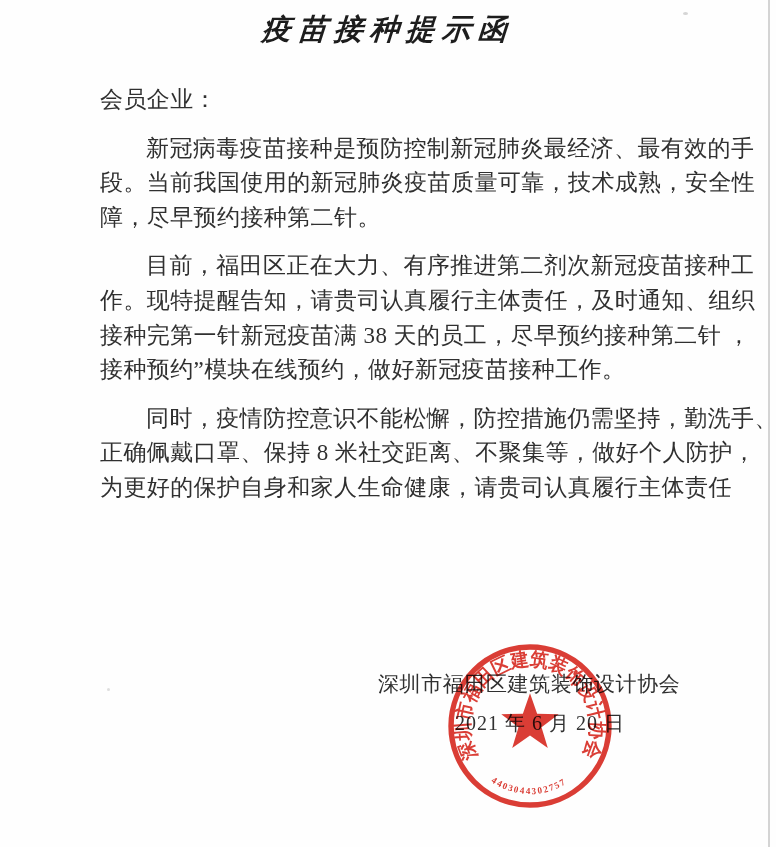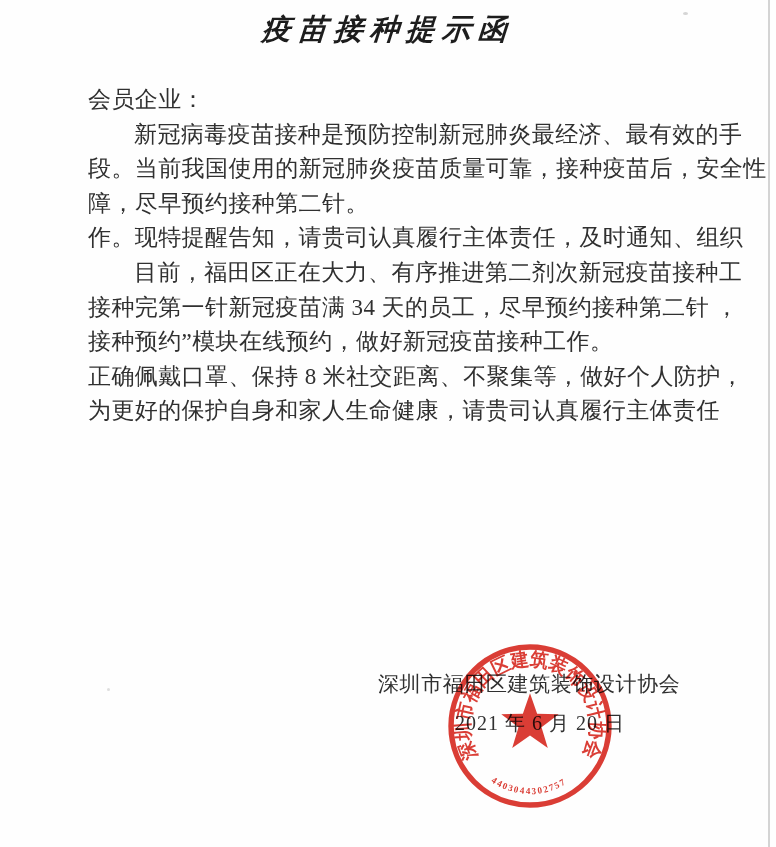--- a/index.html
+++ b/index.html
@@ -43,34 +43,35 @@
     font-size: 29px;
     font-weight: bold;
     font-style: italic;
     letter-spacing: 7px;
     color: #1d1d1d;
     transform: skewX(-4deg);
   }
 
   .body-block {
     position: absolute;
-    left: 88px;
+    left: 100px;
     top: 83px;
     width: 596px;
   }
   .line {
     height: 34.6px;
     line-height: 34.6px;
     font-size: 23px;
     letter-spacing: 0.4px;
     white-space: nowrap;
     color: #303030;
   }
   .line.indent {
     padding-left: 46px;
+    margin-top: 14px;
   }
 
   .signature {
     position: absolute;
     left: 378px;
     top: 670px;
     font-size: 21px;
     letter-spacing: 0.6px;
     color: #303030;
     white-space: nowrap;
@@ -110,28 +111,29 @@
   <div class="scan-edge"></div>
   <div class="speck speck-1"></div>
   <div class="speck speck-2"></div>
 
   <div class="doc-title">疫苗接种提示函</div>
 
   <div class="body-block">
     <div class="line">会员企业：</div>
 
     <div class="line indent">新冠病毒疫苗接种是预防控制新冠肺炎最经济、最有效的手</div>
-    <div class="line">段。当前我国使用的新冠肺炎疫苗质量可靠，接种疫苗后，安全性</div>
+    <div class="line">段。当前我国使用的新冠肺炎疫苗质量可靠，技术成熟，安全性</div>
     <div class="line">障，尽早预约接种第二针。</div>
 
+    <div class="line indent">目前，福田区正在大力、有序推进第二剂次新冠疫苗接种工</div>
     <div class="line">作。现特提醒告知，请贵司认真履行主体责任，及时通知、组织</div>
-    <div class="line indent">目前，福田区正在大力、有序推进第二剂次新冠疫苗接种工</div>
-    <div class="line">接种完第一针新冠疫苗满 34 天的员工，尽早预约接种第二针 ，</div>
+    <div class="line">接种完第一针新冠疫苗满 38 天的员工，尽早预约接种第二针 ，</div>
     <div class="line">接种预约”模块在线预约，做好新冠疫苗接种工作。</div>
 
+    <div class="line indent">同时，疫情防控意识不能松懈，防控措施仍需坚持，勤洗手、</div>
     <div class="line">正确佩戴口罩、保持 8 米社交距离、不聚集等，做好个人防护，</div>
     <div class="line">为更好的保护自身和家人生命健康，请贵司认真履行主体责任</div>
   </div>
 
   <div class="signature">深圳市福田区建筑装饰设计协会</div>
   <div class="date-line">2021 年 6 月 20 日</div>
 
   <svg class="seal" viewBox="0 0 200 200" aria-hidden="true">
     <defs>
       <path id="sealRingPath" d="M 37.6 136 A 72 72 0 1 1 162.4 136" fill="none"></path>

